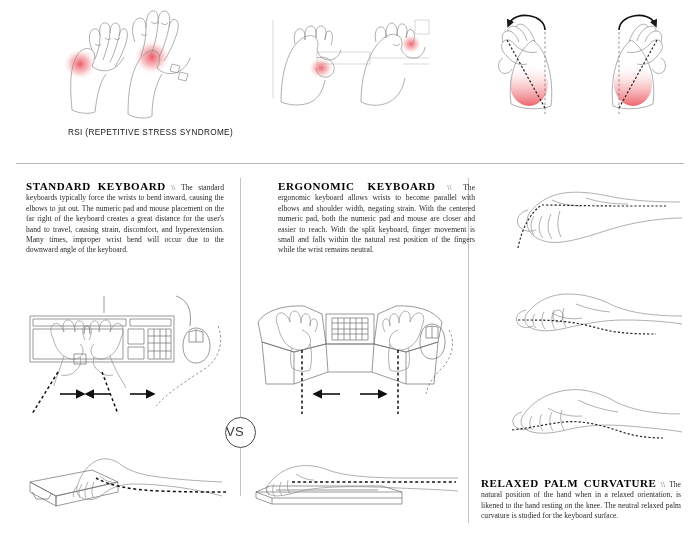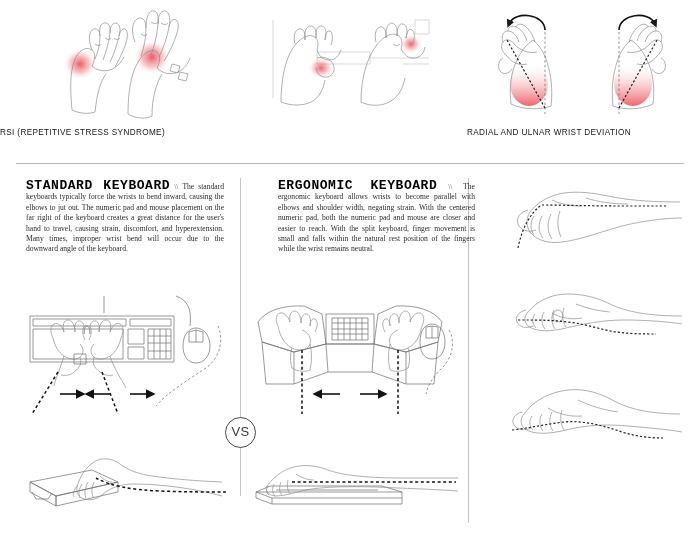--- a/index.html
+++ b/index.html
@@ -48,44 +48,44 @@
     left: 0;
     top: 2px;
     width: 100%;
     height: 120px;
   }
   .panel-caption {
     position: absolute;
     left: 0;
     top: 128px;
     width: 100%;
-    text-align: left;
+    text-align: right;
     font-size: 8.2px;
     letter-spacing: 0.35px;
     font-weight: 500;
     color: #171717;
     white-space: nowrap;
   }
   #top-rsi   { left: 0px;   width: 233px; }
   #top-hyper { left: 233px; width: 234px; }
   #top-dev   { left: 467px; width: 233px; }
 
   
   .text-block {
     position: absolute;
     font-family: "Liberation Serif", serif;
     font-size: 7.6px;
     line-height: 10.4px;
     text-align: justify;
     color: #2a2a2a;
   }
   .text-block .lead {
-    font-family: Liberation Mono, monospace;
+    font-family: Liberation Serif, serif;
     font-weight: bold;
-    font-size: 13px;
+    font-size: 11px;
     letter-spacing: 0.55px;
     color: #000000;
   }
   .text-block .slash {
     color: #999999;
     font-family: "Liberation Sans", sans-serif;
   }
   #txt-standard  { left: 26px;  top: 181px; width: 198px; }
   #txt-ergonomic { left: 254px; top: 181px; width: 197px; margin-left: 24px; }
   #txt-relaxed   { left: 481px; top: 478px; width: 200px; }
@@ -109,21 +109,20 @@
     height: 31px;
     border: 1.3px solid #4a4a4a;
     border-radius: 50%;
     background: #ffffff;
     box-sizing: border-box;
   }
   #vs-badge .vs-text {
     display: block;
     width: 100%;
     line-height: 28px;
-    text-align: center;
     font-family: "Liberation Sans", sans-serif;
     font-size: 13px;
     font-weight: 500;
     color: #3a3a3a;
     letter-spacing: 0.3px;
   }
 
   svg { display: block; overflow: visible; }
   .ln  { fill: none; stroke: #8e8e8e; stroke-width: 0.7; }
   .ln-k{ fill: none; stroke: #6d6d6d; stroke-width: 0.7; }
@@ -267,39 +266,43 @@
         <path class="ln" d="M189 29 C189 25 185 23 181 25 C176 27 172 32 170 39"></path>
         <path class="ln" d="M181 25 C180 22 176 21 172 24 C168 27 164 33 162 40"></path>
         <path class="ln" d="M182 43 C177 48 168 52 160 50"></path>
         <path class="ln" d="M190 54 C186 60 178 64 170 62"></path>
         <path class="ln" d="M194 56 C198 58 200 64 197 69 C194 73 188 72 185 67"></path>
         <path class="dash-thin" d="M152 30 L152 112"></path>
         <path class="dash-fine" d="M152 106 L190 38"></path>
         <path class="arrowline" d="M152 28 C152 12 182 8 188 22" marker-end="url(#ar1)"></path>
       </svg>
     </div>
-    <div class="panel-caption">RADIAL AND ULNAR WRIST DEVIATION</div>
   </div>
 
   <div class="h-divider"></div>
   <div class="v-divider v-div-left"></div>
   <div class="v-divider v-div-right"></div>
 
   <div class="text-block" id="txt-standard">
     <span class="lead">STANDARD  KEYBOARD</span>
     <span class="slash">\\</span>
     <span>The standard keyboards typically force the wrists to bend inward, causing the elbows to jut out. The numeric pad and mouse placement on the far right of the keyboard creates a great distance for the user's hand to travel, causing strain, discomfort, and hyperextension. Many times, improper wrist bend will occur due to the downward angle of the keyboard.</span>
   </div>
 
   <div class="text-block" id="txt-ergonomic">
     <span class="lead">ERGONOMIC KEYBOARD</span>
     <span class="slash">\\</span>
     <span>The ergonomic keyboard allows wrists to become parallel with elbows and shoulder width, negating strain. With the centered numeric pad, both the numeric pad and mouse are closer and easier to reach. With the split keyboard, finger movement is small and falls within the natural rest position of the fingers while the wrist remains neutral.</span>
   </div>
 
+  <div class="text-block" id="txt-relaxed">
+    <span class="lead">RELAXED  PALM  CURVATURE</span>
+    <span class="slash">\\</span>
+    <span>The natural position of the hand when in a relaxed orientation, is likened to the hand resting on the knee. The neutral relaxed palm curvature is studied for the keyboard surface.</span>
+  </div>
 
   <div class="art-slot" id="art-std-top">
     <svg viewBox="0 0 218 120" width="218" height="120">
       <defs>
         <marker id="arR" markerWidth="6" markerHeight="6" refX="5" refY="3" orient="auto">
           <path d="M0 0 L6 3 L0 6 z" fill="#111111"></path>
         </marker>
       </defs>
 
       <path class="ln-k" d="M86 0 L86 17"></path>

